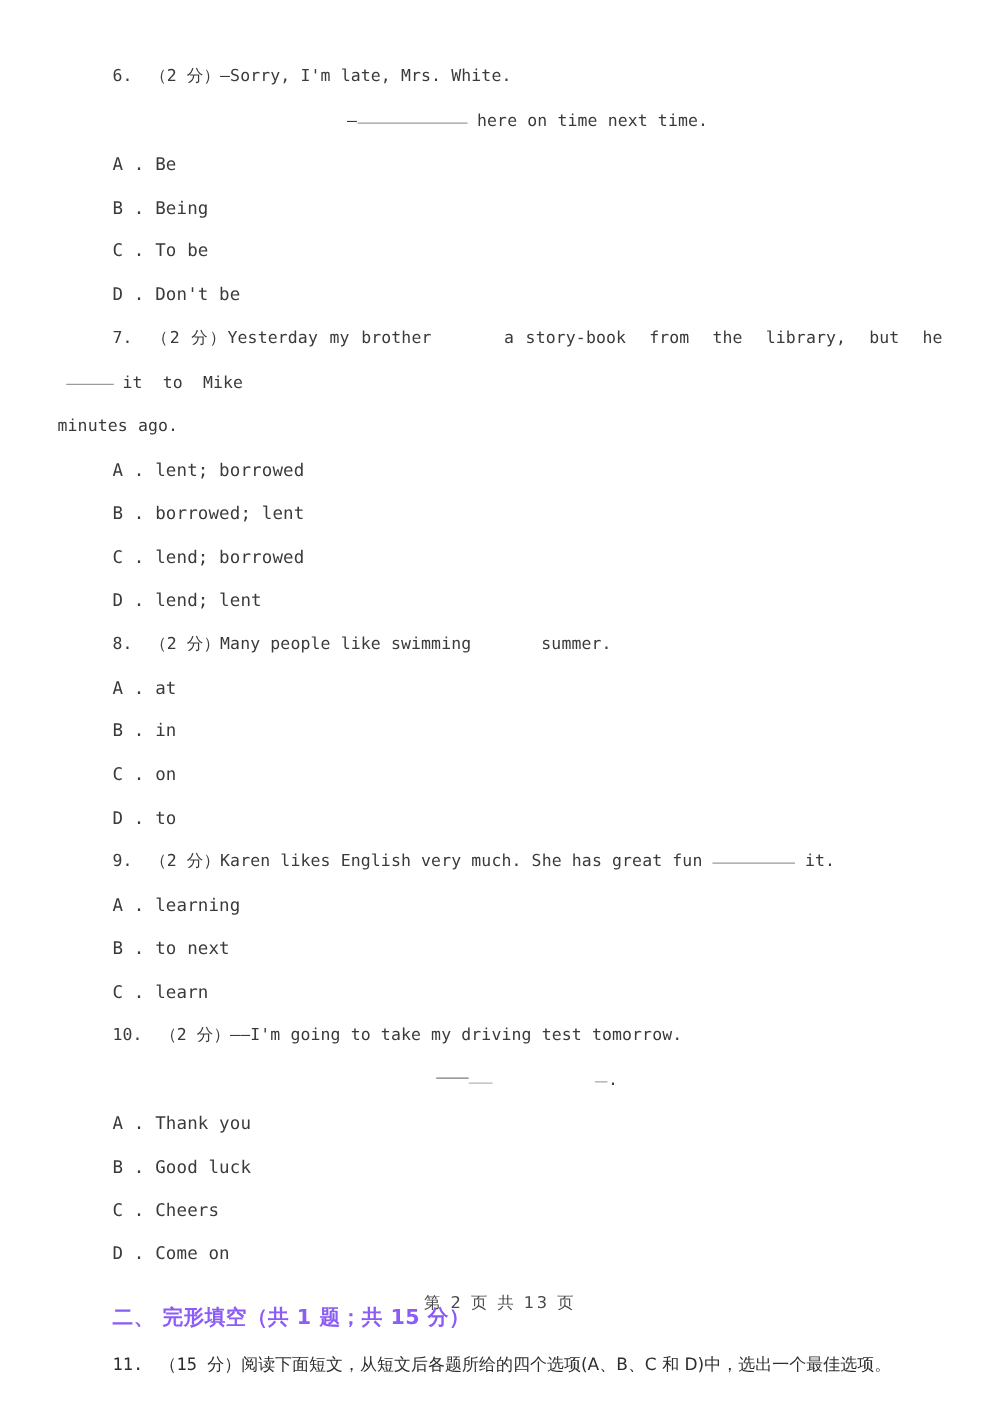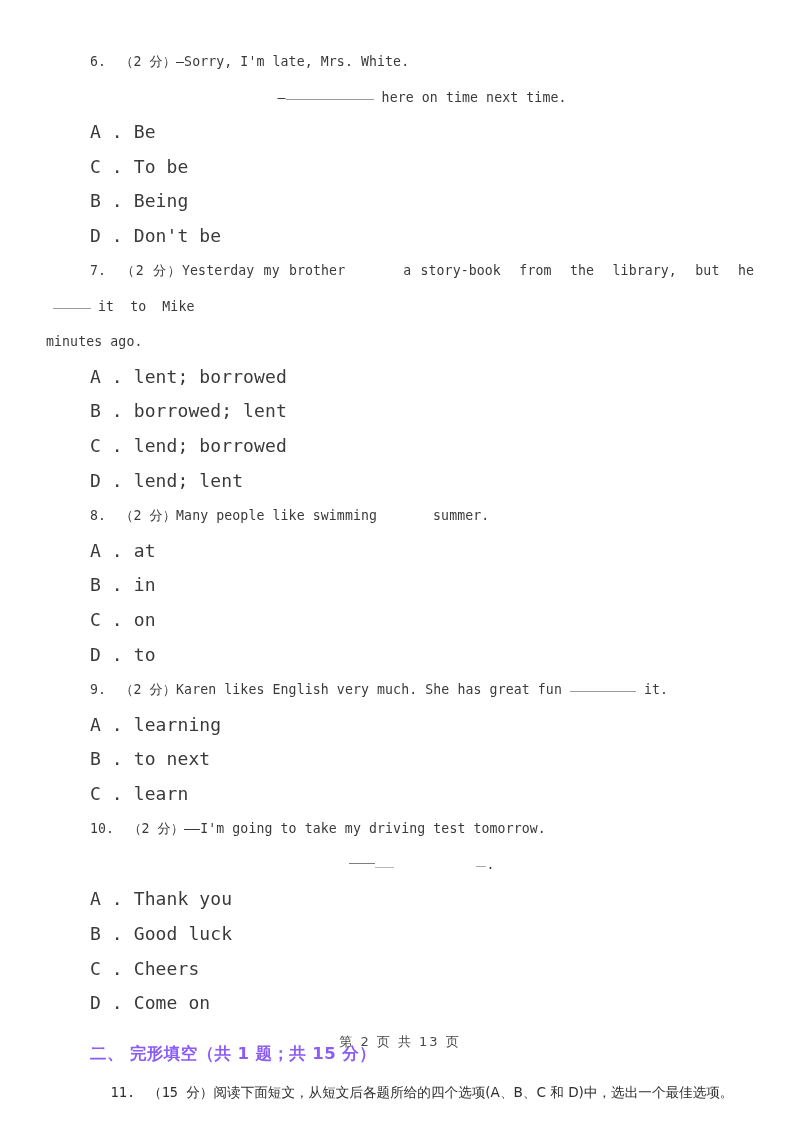--- a/index.html
+++ b/index.html
@@ -43,21 +43,21 @@
   .q-stem-cont {
     text-indent: 0;
   }
   .q-sub {
     padding-left: 44px;
     text-indent: 0;
     text-align: center;
   }
 
   .opt {
-    font-size: 18px;
+    font-size: 14px;
     line-height: 34.6px;
     padding-left: 44px;
     white-space: pre;
     letter-spacing: 0.1px;
   }
 
   
   .blank-ul {
     display: inline-block;
     border-bottom: 1px solid #9a9a9a;
@@ -96,21 +96,20 @@
   }
 
   .cjk-line {
     font-family: "DejaVu Sans", "Liberation Sans", sans-serif;
     font-size: 13.6px;
     line-height: 35px;
     color: #2e2e2e;
     padding-left: 44px;
     margin-top: 6px;
     white-space: pre;
-    text-align: center;
   }
   .cjk-line .qnum {
     font-family: "DejaVu Sans Mono", "Liberation Mono", monospace;
   }
 
   
   .footer {
     position: absolute;
     left: 0;
     top: 1033px;
@@ -125,22 +124,22 @@
 </style>
 </head>
 <body>
 
 <div class="page">
 
   <div class="question">
     <div class="q-line q-stem"><span>6.</span><span class="blank-gap" style="width:14px"></span><span>（2 分）</span><span>—Sorry, I'm late, Mrs. White.</span></div>
     <div class="q-line q-sub"><span>—</span><span class="blank-ul" style="width:88px"></span><span> here on time next time.</span></div>
     <div class="opt"><span>A</span><span> . </span><span>Be</span></div>
+    <div class="opt"><span>B</span><span> . </span><span>Being</span></div>
     <div class="opt"><span>C</span><span> . </span><span>To be</span></div>
-    <div class="opt"><span>B</span><span> . </span><span>Being</span></div>
     <div class="opt"><span>D</span><span> . </span><span>Don't be</span></div>
   </div>
 
   <div class="question">
     <div class="q-line q-stem"><span>7.</span><span class="blank-gap" style="width:14px"></span><span>（2 分）</span><span>Yesterday my brother</span><span class="blank-gap" style="width:58px"></span><span>a story-book  from  the  library,  but  he</span><span class="blank-ul" style="width:38px;margin:0 7px"></span><span>it  to  Mike</span></div>
     <div class="q-line q-stem q-stem-cont"><span>minutes ago.</span></div>
     <div class="opt"><span>A</span><span> . </span><span>lent; borrowed</span></div>
     <div class="opt"><span>B</span><span> . </span><span>borrowed; lent</span></div>
     <div class="opt"><span>C</span><span> . </span><span>lend; borrowed</span></div>
     <div class="opt"><span>D</span><span> . </span><span>lend; lent</span></div>

